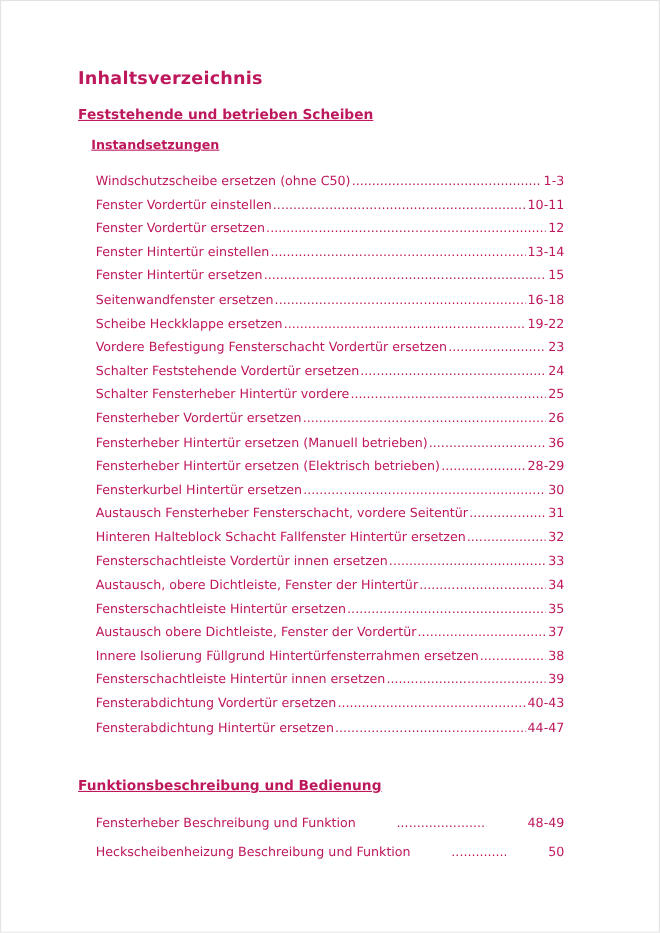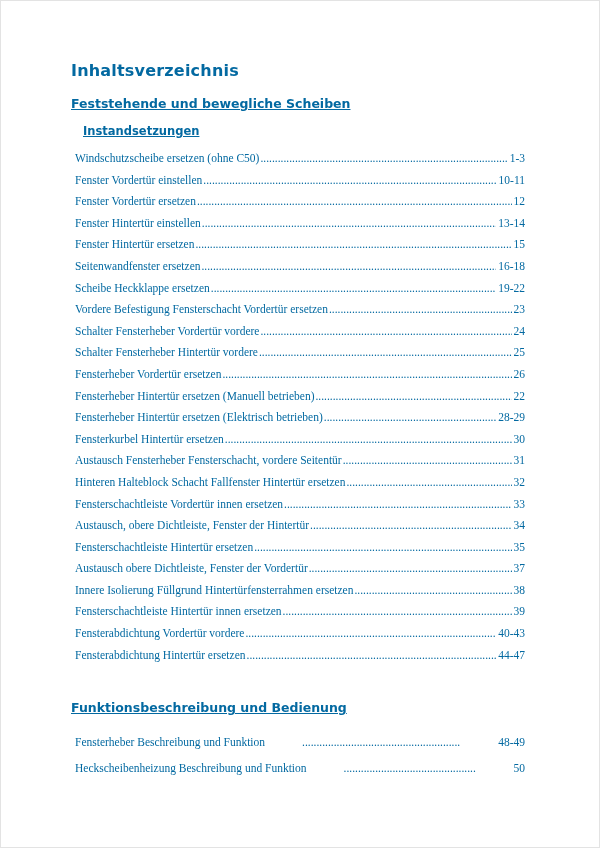--- a/index.html
+++ b/index.html
@@ -9,21 +9,21 @@
   }
   .page {
     position: relative;
     width: 600px;
     height: 848px;
     box-sizing: border-box;
     background: #ffffff;
     border: 1px solid #e3e3e3;
     padding: 60px 70px 40px 70px;
     font-family: "DejaVu Sans", "Liberation Sans", sans-serif;
-    color: #0369a1;
+    color: #be185d;
     overflow: hidden;
   }
   h1.doc-title {
     font-size: 16px;
     font-weight: bold;
     margin: 0 0 16px 0;
     letter-spacing: 0.2px;
   }
   h2.section-heading {
     font-size: 12.5px;
@@ -31,22 +31,21 @@
     text-decoration: underline;
     margin: 0 0 13px 0;
   }
   h3.subsection-heading {
     font-size: 11.5px;
     font-weight: bold;
     text-decoration: underline;
     margin: 0 0 10px 12px;
   }
   .toc {
-    margin: 4px;
-    font-family: Liberation Serif, serif;
+    margin: 16px;
   }
   .toc-row {
     display: flex;
     align-items: baseline;
     font-size: 11.5px;
     line-height: 21.6px;
     white-space: nowrap;
   }
   .toc-label {
     flex: 0 0 auto;
@@ -76,21 +75,21 @@
   }
 </style>
 </head>
 <body>
 
 <div class="page">
 
   <h1 class="doc-title">Inhaltsverzeichnis</h1>
 
   <div class="section-block-1">
-    <h2 class="section-heading">Feststehende und bewegliche Scheiben</h2>
+    <h2 class="section-heading">Feststehende und betrieben Scheiben</h2>
     <h3 class="subsection-heading">Instandsetzungen</h3>
     <div class="toc">
         <div class="toc-row">
           <span class="toc-label">Windschutzscheibe ersetzen (ohne C50)</span>
           <span class="toc-dots"></span>
           <span class="toc-pages">1-3</span>
         </div>
         <div class="toc-row">
           <span class="toc-label">Fenster Vordertür einstellen</span>
           <span class="toc-dots"></span>
@@ -120,38 +119,38 @@
           <span class="toc-label">Scheibe Heckklappe ersetzen</span>
           <span class="toc-dots"></span>
           <span class="toc-pages">19-22</span>
         </div>
         <div class="toc-row">
           <span class="toc-label">Vordere Befestigung Fensterschacht Vordertür ersetzen</span>
           <span class="toc-dots"></span>
           <span class="toc-pages">23</span>
         </div>
         <div class="toc-row">
-          <span class="toc-label">Schalter Fensterheber Vordertür vordere</span>
+          <span class="toc-label">Schalter Feststehende Vordertür ersetzen</span>
           <span class="toc-dots"></span>
           <span class="toc-pages">24</span>
         </div>
         <div class="toc-row">
           <span class="toc-label">Schalter Fensterheber Hintertür vordere</span>
           <span class="toc-dots"></span>
           <span class="toc-pages">25</span>
         </div>
         <div class="toc-row">
           <span class="toc-label">Fensterheber Vordertür ersetzen</span>
           <span class="toc-dots"></span>
           <span class="toc-pages">26</span>
         </div>
         <div class="toc-row">
           <span class="toc-label">Fensterheber Hintertür ersetzen (Manuell betrieben)</span>
           <span class="toc-dots"></span>
-          <span class="toc-pages">22</span>
+          <span class="toc-pages">36</span>
         </div>
         <div class="toc-row">
           <span class="toc-label">Fensterheber Hintertür ersetzen (Elektrisch betrieben)</span>
           <span class="toc-dots"></span>
           <span class="toc-pages">28-29</span>
         </div>
         <div class="toc-row">
           <span class="toc-label">Fensterkurbel Hintertür ersetzen</span>
           <span class="toc-dots"></span>
           <span class="toc-pages">30</span>
@@ -190,21 +189,21 @@
           <span class="toc-label">Innere Isolierung Füllgrund Hintertürfensterrahmen ersetzen</span>
           <span class="toc-dots"></span>
           <span class="toc-pages">38</span>
         </div>
         <div class="toc-row">
           <span class="toc-label">Fensterschachtleiste Hintertür innen ersetzen</span>
           <span class="toc-dots"></span>
           <span class="toc-pages">39</span>
         </div>
         <div class="toc-row">
-          <span class="toc-label">Fensterabdichtung Vordertür vordere</span>
+          <span class="toc-label">Fensterabdichtung Vordertür ersetzen</span>
           <span class="toc-dots"></span>
           <span class="toc-pages">40-43</span>
         </div>
         <div class="toc-row">
           <span class="toc-label">Fensterabdichtung Hintertür ersetzen</span>
           <span class="toc-dots"></span>
           <span class="toc-pages">44-47</span>
         </div>
       </div>
   </div>

